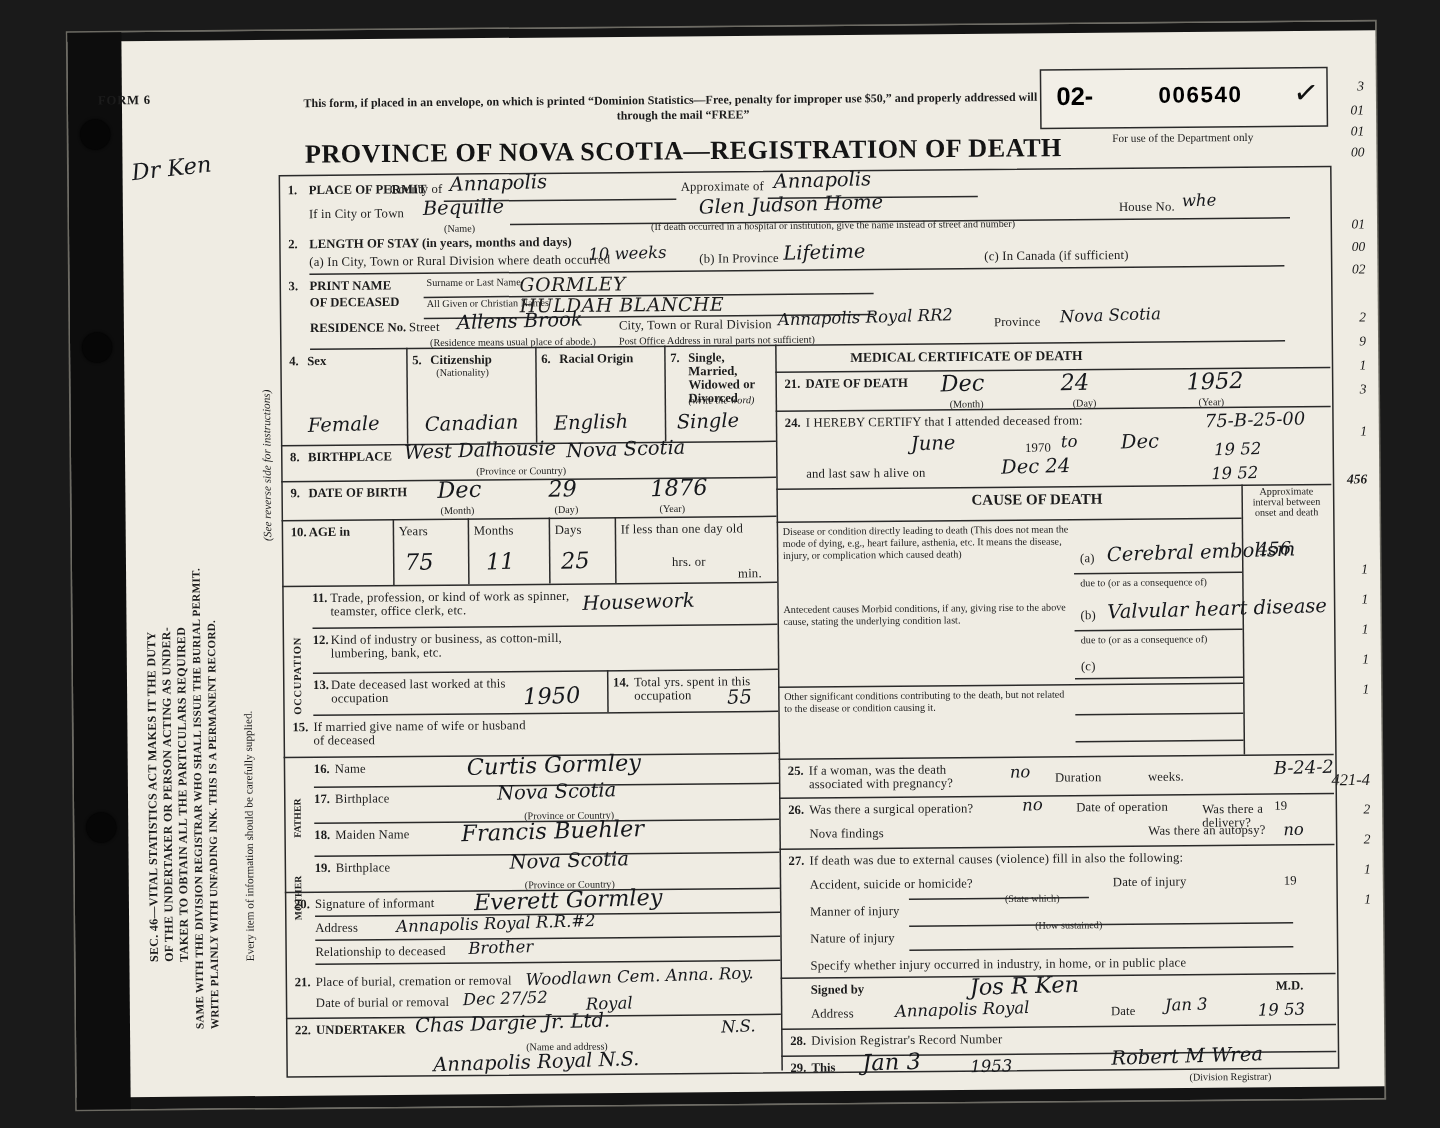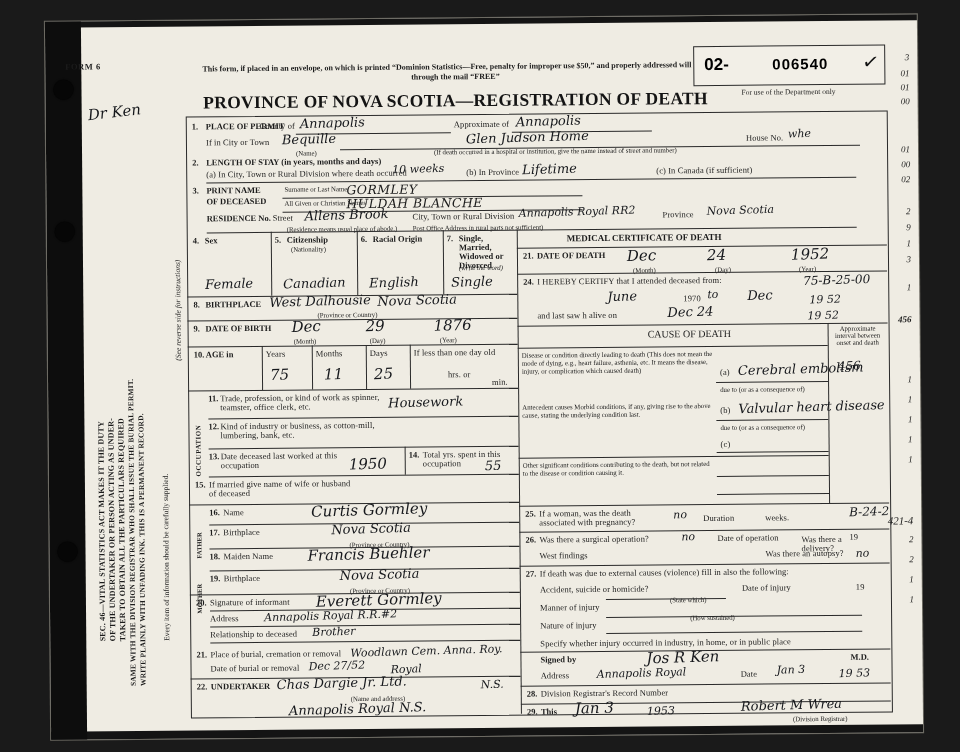--- a/index.html
+++ b/index.html
@@ -317,21 +317,21 @@
     <div class="pt lbl" style="left:636px;top:278px">1970</div>
     <div class="pt hw hw-s" style="left:660px;top:272px">to</div>
     <div class="pt hw" style="left:700px;top:272px">Dec</div>
     <div class="pt hw hw-s" style="left:762px;top:278px">19 52</div>
     <div class="pt hw" style="left:756px;top:258px;font-size:12px">75-B-25-00</div>
     <div class="pt lbl" style="left:490px;top:294px">and last saw h      alive on</div>
     <div class="pt hw" style="left:620px;top:288px">Dec 24</div>
     <div class="pt hw hw-s" style="left:760px;top:294px">19 52</div>
     <div class="rule" style="left:470px;top:308px;width:370px"></div>
 
-    <div class="pt" style="left:600px;top:312px;font-size:10px;font-weight:normal">CAUSE OF DEATH</div>
+    <div class="pt" style="left:600px;top:312px;font-size:10px;font-weight:bold">CAUSE OF DEATH</div>
     <div class="pt tiny" style="left:784px;top:310px;width:52px;white-space:normal;text-align:center">Approximate interval between onset and death</div>
     <div class="vrule" style="left:780px;top:308px;height:180px"></div>
     <div class="rule" style="left:470px;top:330px;width:310px"></div>
 
     <div class="pt tiny" style="left:474px;top:334px;width:192px;white-space:normal;line-height:1.2">Disease or condition directly leading to death (This does not mean the mode of dying, e.g., heart failure, asthenia, etc. It means the disease, injury, or complication which caused death)</div>
     <div class="pt lbl" style="left:672px;top:352px">(a)</div>
     <div class="pt hw" style="left:690px;top:346px">Cerebral embolism</div>
     <div class="pt tiny" style="left:672px;top:370px">due to (or as a consequence of)</div>
     <div class="pt hw" style="left:790px;top:344px;font-size:12px">456</div>
     <div class="rule" style="left:668px;top:366px;width:112px"></div>
@@ -358,21 +358,21 @@
     <div class="pt lbl" style="left:716px;top:498px">weeks.</div>
     <div class="pt lbl" style="left:752px;top:520px;width:58px;white-space:normal">Was there a delivery?</div>
     <div class="pt hw hw-s" style="left:800px;top:490px;font-size:12px">B-24-2</div>
     <div class="rule" style="left:470px;top:514px;width:370px"></div>
 
     <div class="pt lbl-b" style="left:476px;top:518px">26.</div>
     <div class="pt lbl" style="left:490px;top:518px">Was there a surgical operation?</div>
     <div class="pt hw hw-s" style="left:632px;top:514px">no</div>
     <div class="pt lbl" style="left:668px;top:518px">Date of operation</div>
     <div class="pt lbl" style="left:800px;top:518px">19</div>
-    <div class="pt lbl" style="left:490px;top:534px">West findings</div>
+    <div class="pt lbl" style="left:490px;top:534px">Nova findings</div>
     <div class="pt lbl" style="left:716px;top:534px">Was there an autopsy?</div>
     <div class="pt hw hw-s" style="left:806px;top:532px">no</div>
     <div class="rule" style="left:470px;top:548px;width:370px"></div>
 
     <div class="pt lbl-b" style="left:476px;top:552px">27.</div>
     <div class="pt lbl" style="left:490px;top:552px">If death was due to external causes (violence) fill in also the following:</div>
     <div class="pt lbl" style="left:490px;top:568px">Accident, suicide or homicide?</div>
     <div class="pt tiny" style="left:620px;top:580px">(State which)</div>
     <div class="pt lbl" style="left:692px;top:568px">Date of injury</div>
     <div class="pt lbl" style="left:806px;top:568px">19</div>

